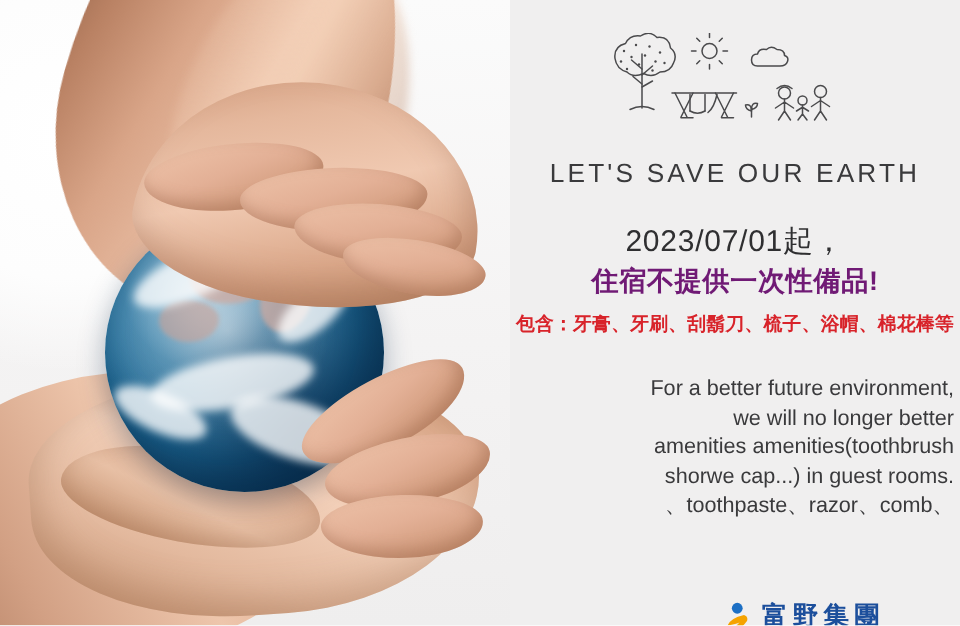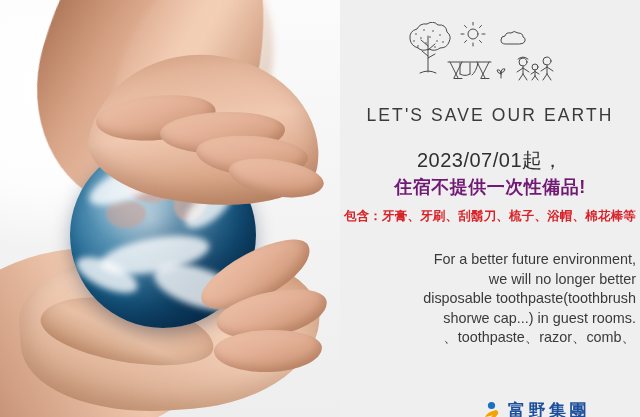--- a/index.html
+++ b/index.html
@@ -375,21 +375,21 @@
 
     <div class="title">LET'S SAVE OUR EARTH</div>
 
     <div class="zh-line1">2023/07/01起，</div>
     <div class="zh-line2">住宿不提供一次性備品!</div>
     <div class="zh-red">包含：牙膏、牙刷、刮鬍刀、梳子、浴帽、棉花棒等</div>
 
     <div class="en-block">
       <div>For  a better future environment,</div>
       <div>we will no longer better</div>
-      <div>disposable toothpaste(toothbrush</div>
+      <div>amenities amenities(toothbrush</div>
       <div>shorwe cap...) in guest rooms.</div>
       <div>、toothpaste、razor、comb、</div>
     </div>
   </div>
 
   <div class="logo">
     <svg class="logo-mark" viewBox="0 0 26 28">
       <circle cx="13.5" cy="4.5" r="3.6" fill="#1c6fc4"></circle>
       <path d="M18 9 Q9 11 7 16 Q13 15 15 14 Q10 19 3 26 Q14 21 20 13 Q21 10 18 9 Z" fill="#f5a300"></path>
     </svg>

